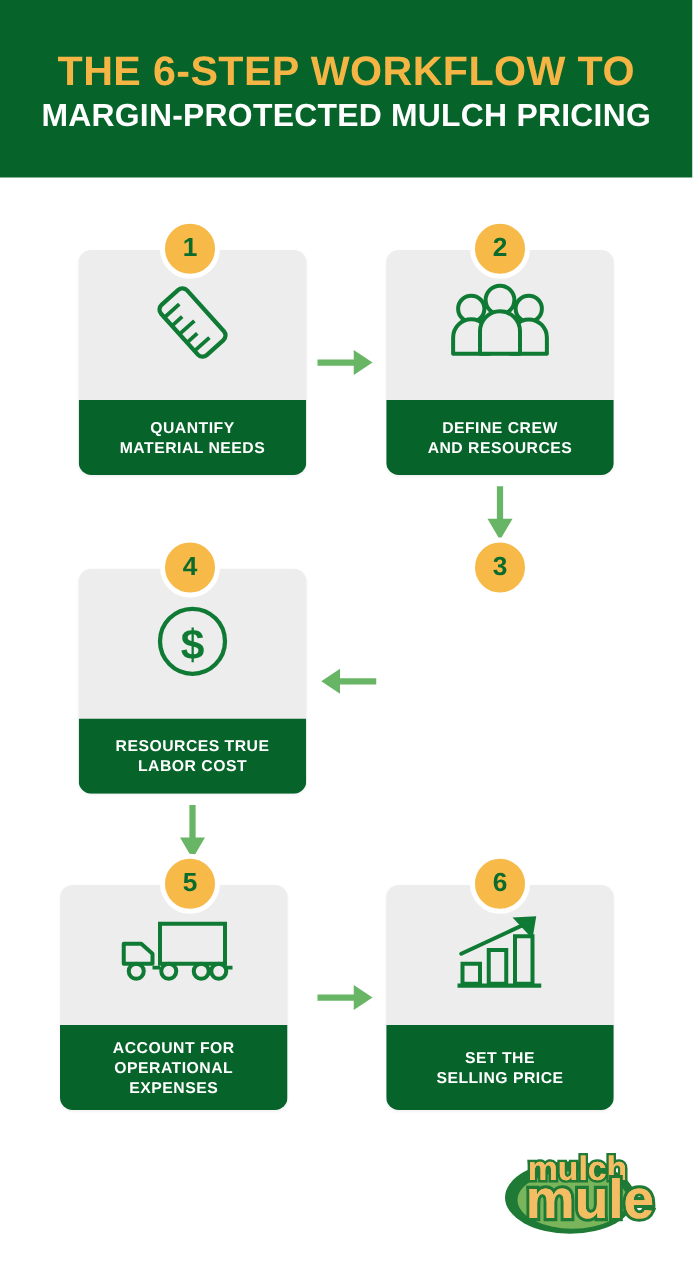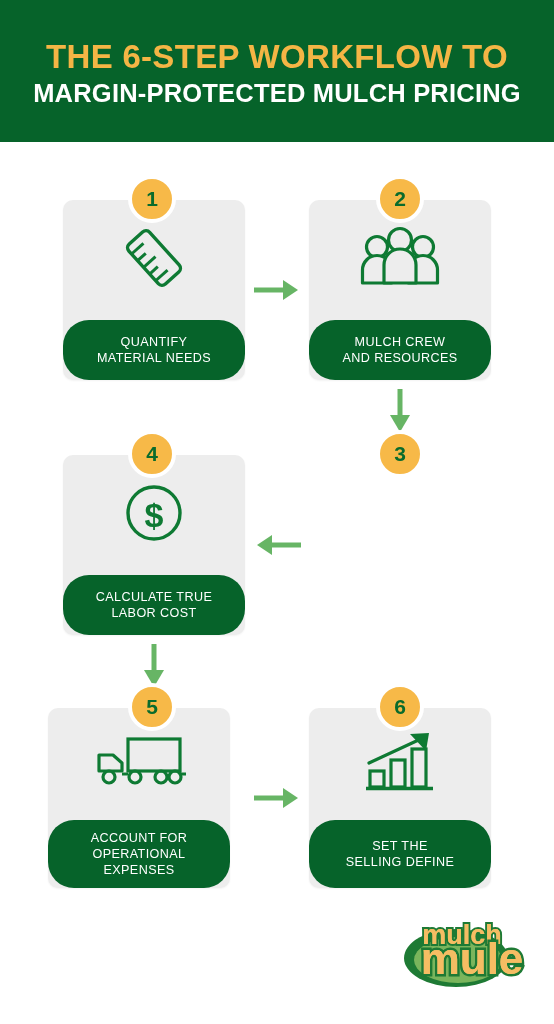--- a/index.html
+++ b/index.html
@@ -80,30 +80,29 @@
     justify-content:center;
   }
   .card-label {
     position:absolute;
     left:0; bottom:0;
     width:182px;
     height:60px;
     background:#06632a;
     color:#ffffff;
     font-size:12.6px;
-    font-weight:normal;
+    font-weight:bold;
     letter-spacing:0.4px;
     line-height:1.28;
     text-align:center;
     display:flex;
     align-items:center;
     justify-content:center;
     padding:0 8px;
     white-space:pre-line;
-    border-radius:26px;
   }
   .card.tall .card-label { height:68px; }
   .card.tall .card-icon { height:112px; }
 
   
   .badge {
     position:absolute;
     width:48px;
     height:48px;
     border-radius:50%;
@@ -181,21 +180,21 @@
             <path d="M5.5 58 V45 a14.5 14.5 0 0 1 29 0 V58 Z" stroke="#0e7a33" stroke-width="3.2" fill="#ededed" stroke-linejoin="round"></path>
 
             <circle cx="66" cy="22" r="10.5" stroke="#0e7a33" stroke-width="3.2" fill="#ededed"></circle>
             <path d="M51.5 58 V45 a14.5 14.5 0 0 1 29 0 V58 Z" stroke="#0e7a33" stroke-width="3.2" fill="#ededed" stroke-linejoin="round"></path>
 
             <circle cx="43" cy="15" r="11.5" stroke="#0e7a33" stroke-width="3.2" fill="#ededed"></circle>
             <path d="M27 58 V40 a16 16 0 0 1 32 0 V58 Z" stroke="#0e7a33" stroke-width="3.2" fill="#ededed" stroke-linejoin="round"></path>
           </svg>
         </span>
       </div>
-      <div class="card-label">MULCH CREW
+      <div class="card-label">DEFINE CREW
 AND RESOURCES</div>
     </div>
     <div class="badge" style="left:376px; top:33px;">
       <span>2</span>
     </div>
 
     <div class="arrow" style="left:252px; top:135px;">
       <svg width="50" height="26" viewBox="0 0 50 26">
         <line x1="2" y1="13" x2="34" y2="13" stroke="#67b565" stroke-width="5"></line>
         <path d="M31 3 L46 13 L31 23 Z" fill="#67b565"></path>
@@ -211,21 +210,21 @@
 
     <div class="card" style="left:63px; top:313px;">
       <div class="card-icon">
         <span>
           <svg width="66" height="66" viewBox="0 0 66 66" fill="none">
             <circle cx="33" cy="33" r="26" stroke="#0e7a33" stroke-width="3.4" fill="none"></circle>
             <text x="33" y="47" font-family="Liberation Sans, sans-serif" font-size="34" font-weight="bold" fill="#0e7a33" text-anchor="middle">$</text>
           </svg>
         </span>
       </div>
-      <div class="card-label">CALCULATE TRUE
+      <div class="card-label">RESOURCES TRUE
 LABOR COST</div>
     </div>
     <div class="badge" style="left:128px; top:288px;">
       <span>4</span>
     </div>
 
     <div class="badge" style="left:376px; top:288px;">
       <span>3</span>
     </div>
 
@@ -280,21 +279,21 @@
             <rect x="51" y="20" width="14" height="38" stroke="#0e7a33" stroke-width="3.2" fill="none"></rect>
 
             <line x1="5" y1="59.5" x2="72" y2="59.5" stroke="#0e7a33" stroke-width="3.4"></line>
 
             <line x1="8" y1="34" x2="64" y2="8" stroke="#0e7a33" stroke-width="3.2" stroke-linecap="round"></line>
             <path d="M49 5 L68 4 L65 22 Z" fill="#0e7a33"></path>
           </svg>
         </span>
       </div>
       <div class="card-label">SET THE
-SELLING DEFINE</div>
+SELLING PRICE</div>
     </div>
     <div class="badge" style="left:376px; top:541px;">
       <span>6</span>
     </div>
 
     <div class="arrow" style="left:252px; top:643px;">
       <svg width="50" height="26" viewBox="0 0 50 26">
         <line x1="2" y1="13" x2="34" y2="13" stroke="#67b565" stroke-width="5"></line>
         <path d="M31 3 L46 13 L31 23 Z" fill="#67b565"></path>
       </svg>

